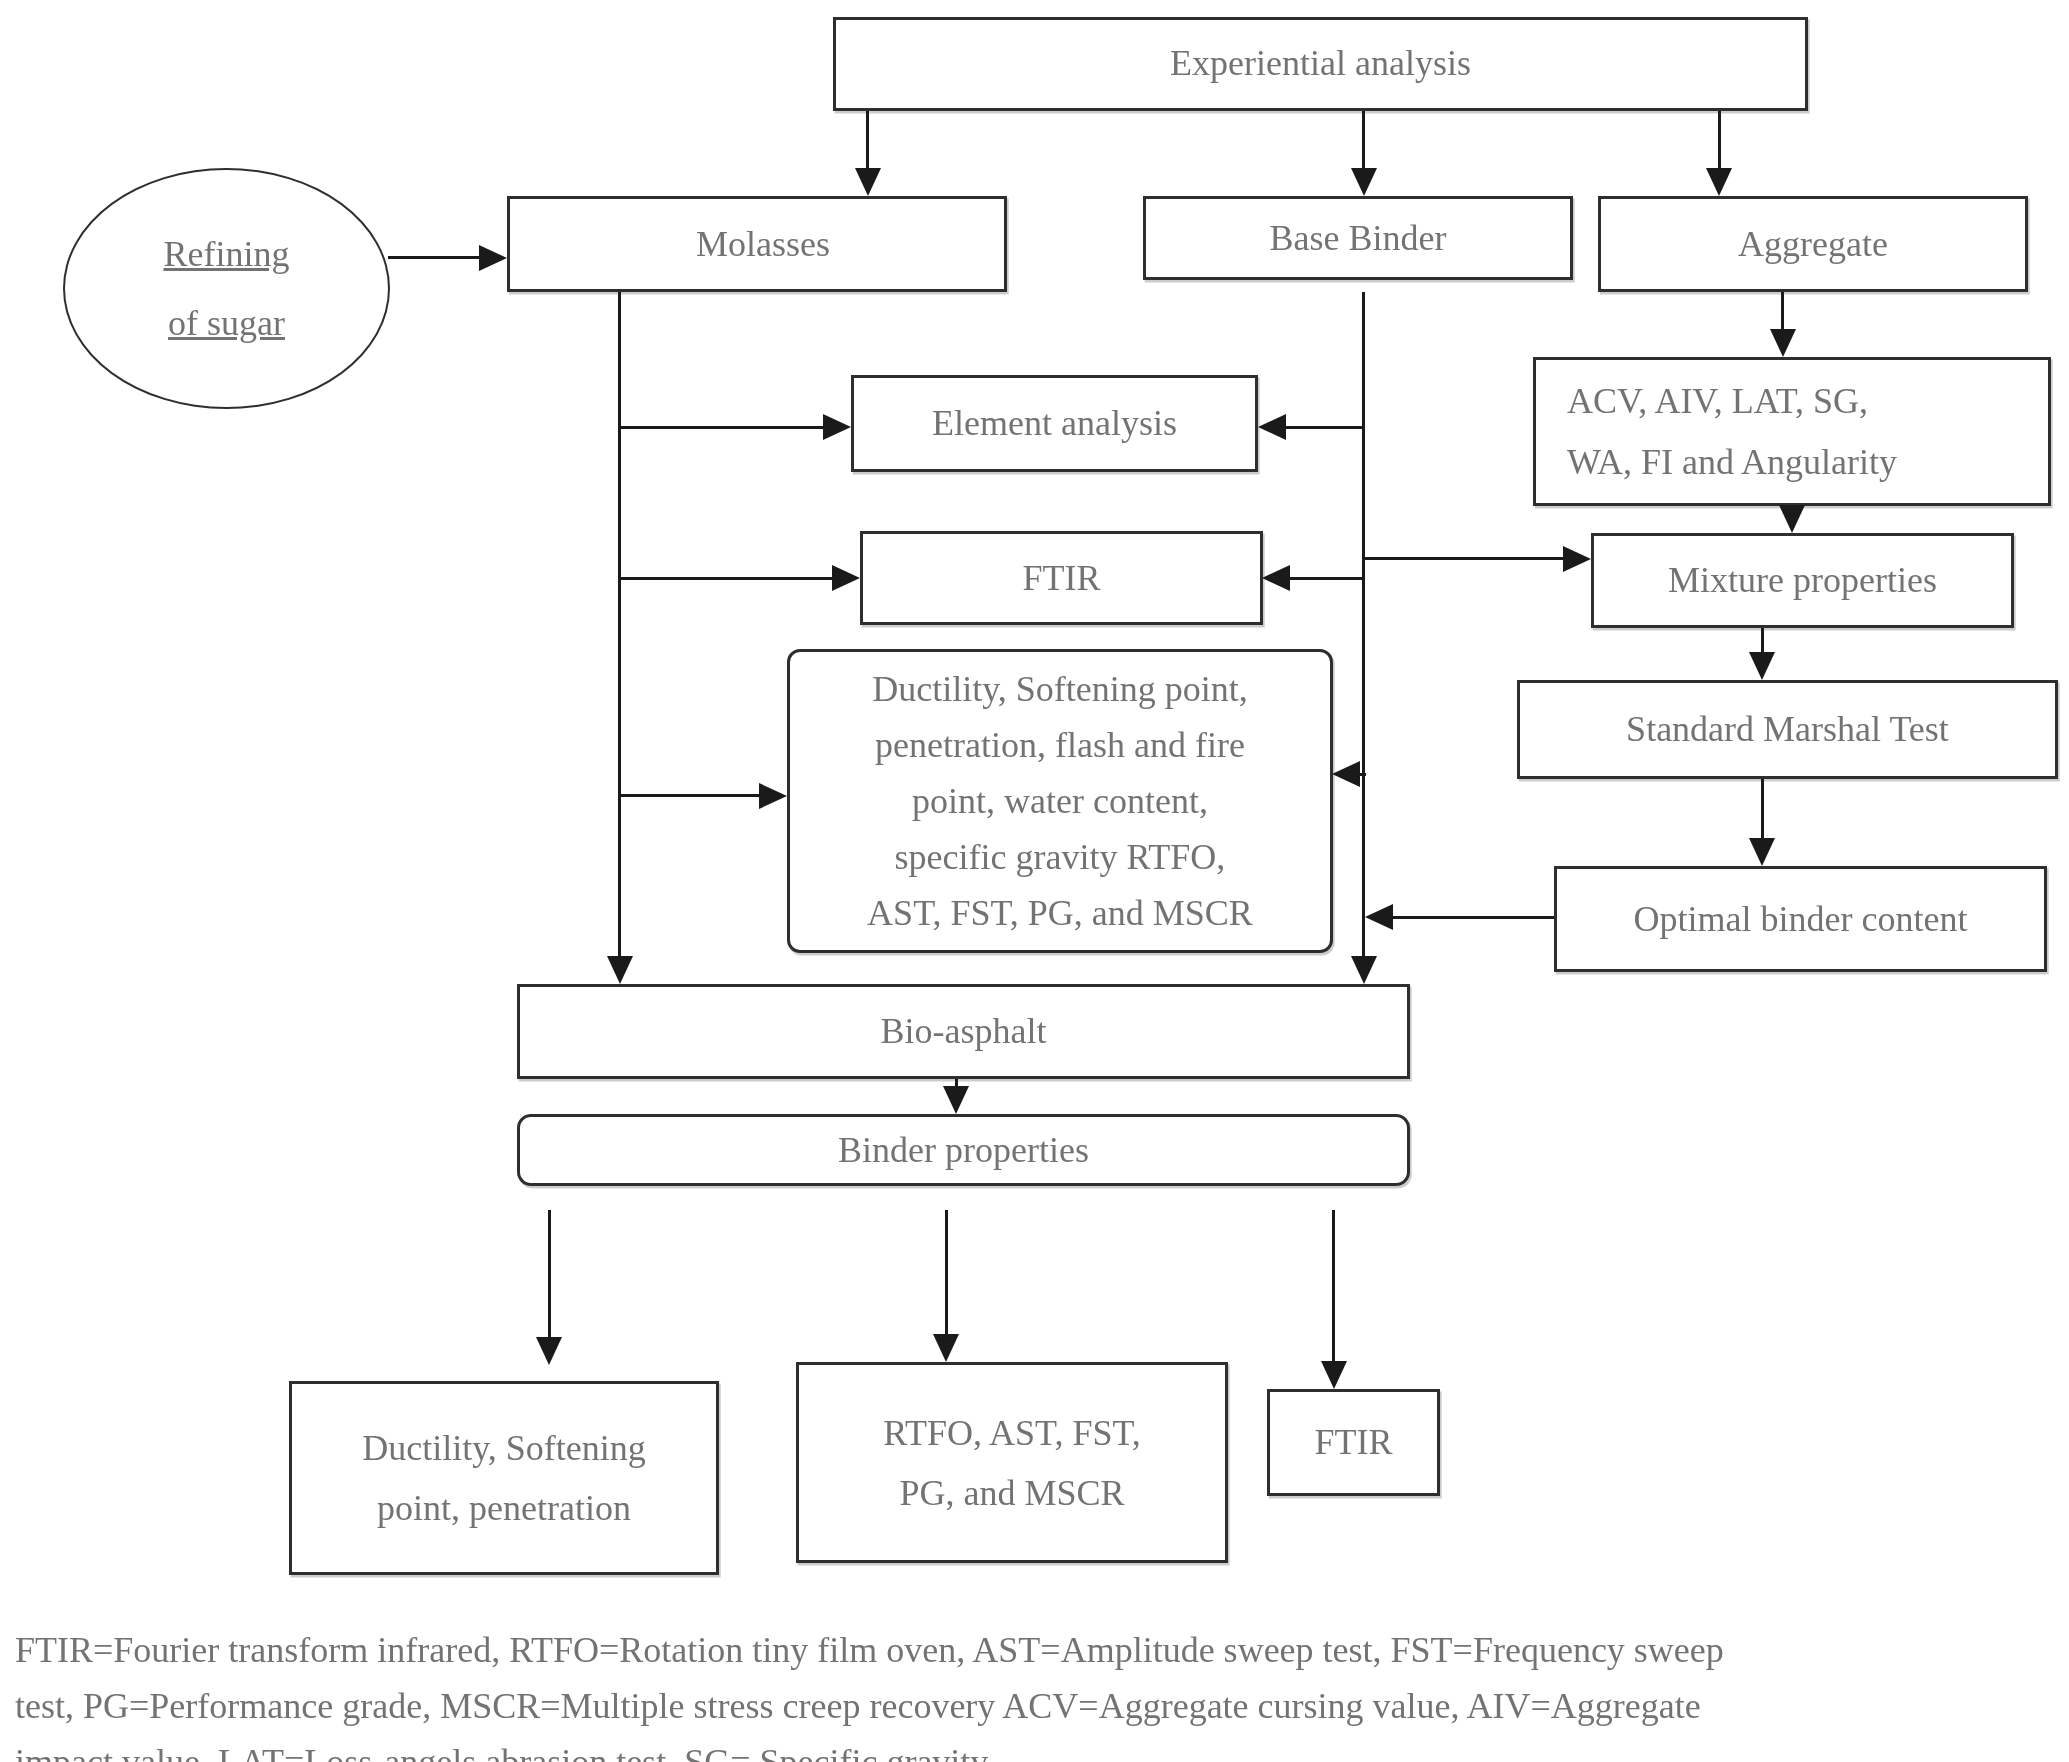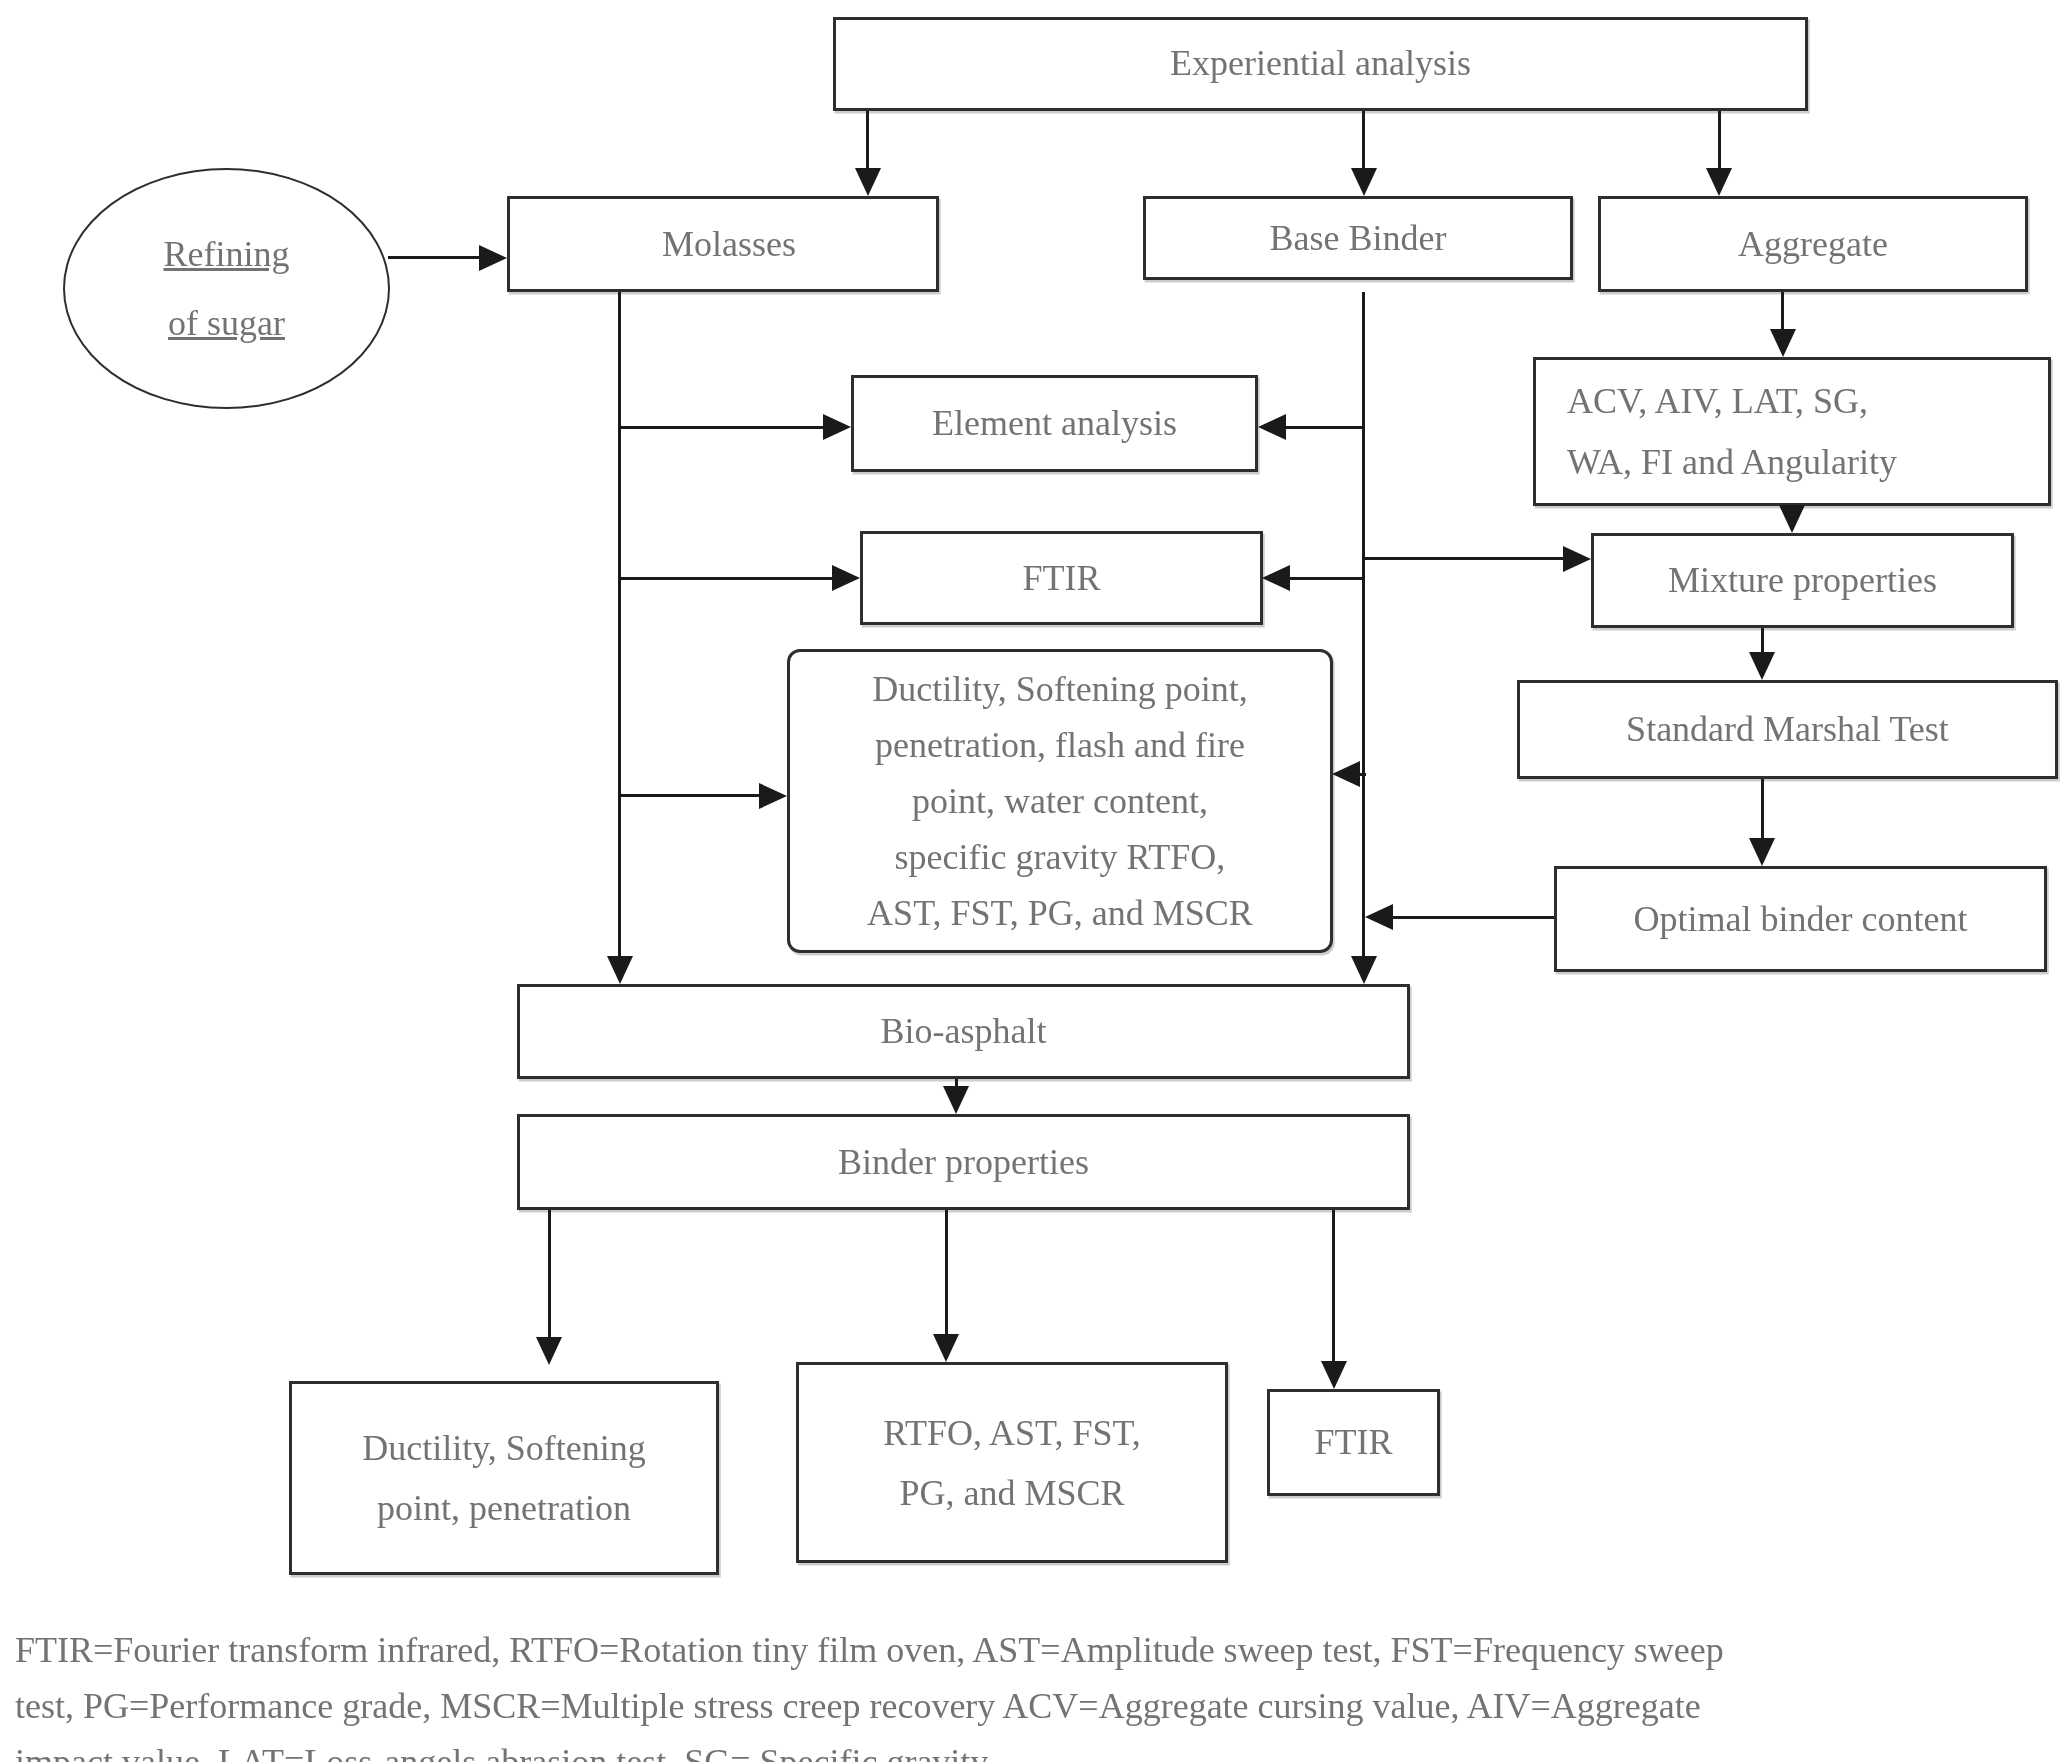--- a/index.html
+++ b/index.html
@@ -45,21 +45,21 @@
 </head>
 <body>
 
 <div class="canvas">
 
   <div class="node" style="left:833px;top:16.5px;width:975px;height:94px;">Experiential analysis</div>
 
   <div class="ellipse" style="left:63px;top:168px;width:327px;height:241px;text-decoration:underline;">Refining
 of sugar</div>
 
-  <div class="node" style="left:507px;top:196px;width:432px;height:96px;padding-left:12px;">Molasses</div>
+  <div class="node" style="left:507px;top:196px;width:500px;height:96px;padding-left:12px;">Molasses</div>
 
   <div class="node" style="left:1143px;top:196px;width:430px;height:84px;">Base Binder</div>
 
   <div class="node" style="left:1598px;top:196px;width:430px;height:96px;">Aggregate</div>
 
   <div class="node" style="left:851px;top:375px;width:407px;height:97px;">Element analysis</div>
 
   <div class="node left-text" style="left:1533px;top:357px;width:518px;height:149px;">ACV, AIV, LAT, SG,
 WA, FI and Angularity</div>
 
@@ -72,21 +72,21 @@
 point, water content,
 specific gravity RTFO,
 AST, FST, PG, and MSCR</div>
 
   <div class="node" style="left:1517px;top:680px;width:541px;height:99px;">Standard Marshal Test</div>
 
   <div class="node" style="left:1554px;top:866px;width:493px;height:106px;">Optimal binder content</div>
 
   <div class="node" style="left:517px;top:984px;width:893px;height:95px;">Bio-asphalt</div>
 
-  <div class="node" style="left:517px;top:1114px;width:893px;height:96px;">Binder properties</div>
+  <div class="node" style="left:517px;top:1114px;width:893px;height:72px;border-radius:14px;">Binder properties</div>
 
   <div class="node" style="left:289px;top:1365px;width:430px;height:194px;line-height:60px;margin-top:16px;">Ductility, Softening
 point, penetration</div>
 
   <div class="node" style="left:796px;top:1362px;width:432px;height:201px;line-height:60px;">RTFO, AST, FST,
 PG, and MSCR</div>
 
   <div class="node" style="left:1267px;top:1389px;width:173px;height:107px;">FTIR</div>
 
   <div class="vline" style="left:866px;top:111px;height:60px;"></div>

